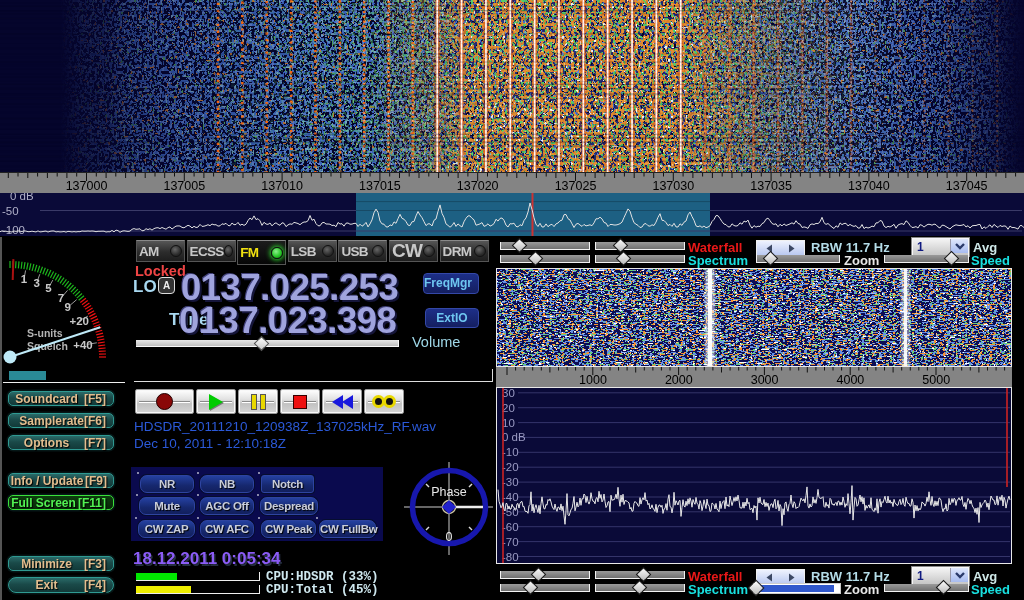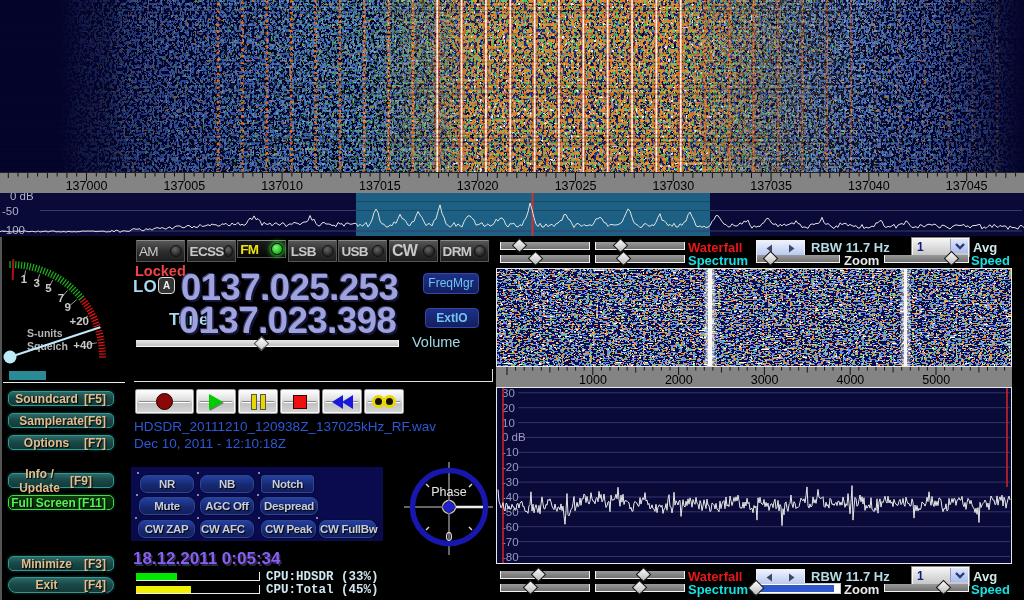--- a/index.html
+++ b/index.html
@@ -499,69 +499,69 @@
 <div style="position:absolute;left:8px;top:413px;width:104px;height:13px;background:linear-gradient(#2a6a68 0%,#1a4a49 45%,#123a39 100%);border:1.5px solid #2f9a92;color:#e2bd8e;border-radius:5px;box-shadow:0 0 0 1.5px #061616;font-size:12px;font-weight:bold;display:flex;align-items:center;text-shadow:1px 1px 1px #000">
     <span style="flex:1;text-align:right">Samplerate</span>
     <span style="padding-right:7px">[F6]</span>
   </div>
 <div style="position:absolute;left:8px;top:435px;width:104px;height:13px;background:linear-gradient(#2a6a68 0%,#1a4a49 45%,#123a39 100%);border:1.5px solid #2f9a92;color:#e2bd8e;border-radius:5px;box-shadow:0 0 0 1.5px #061616;font-size:12px;font-weight:bold;display:flex;align-items:center;text-shadow:1px 1px 1px #000">
     <span style="flex:1;text-align:center">Options</span>
     <span style="padding-right:7px">[F7]</span>
   </div>
 <div style="position:absolute;left:8px;top:473px;width:104px;height:13px;background:linear-gradient(#2a6a68 0%,#1a4a49 45%,#123a39 100%);border:1.5px solid #2f9a92;color:#e2bd8e;border-radius:5px;box-shadow:0 0 0 1.5px #061616;font-size:12px;font-weight:bold;display:flex;align-items:center;text-shadow:1px 1px 1px #000">
     <span style="flex:1;text-align:center">Info / Update</span>
-    <span style="padding-right:21px">[F9]</span>
+    <span style="padding-right:6px">[F9]</span>
   </div>
 <div style="position:absolute;left:8px;top:495px;width:104px;height:13px;background:linear-gradient(#0e3c0e,#082808);border:1.5px solid #3ae23a;color:#52f052;border-radius:5px;box-shadow:0 0 0 1.5px #061616;font-size:12px;font-weight:bold;display:flex;align-items:center;text-shadow:1px 1px 1px #000">
     <span style="flex:1;text-align:center">Full Screen</span>
     <span style="padding-right:7px">[F11]</span>
   </div>
 <div style="position:absolute;left:8px;top:556px;width:104px;height:13px;background:linear-gradient(#2a6a68 0%,#1a4a49 45%,#123a39 100%);border:1.5px solid #2f9a92;color:#e2bd8e;border-radius:5px;box-shadow:0 0 0 1.5px #061616;font-size:12px;font-weight:bold;display:flex;align-items:center;text-shadow:1px 1px 1px #000">
     <span style="flex:1;text-align:center">Minimize</span>
     <span style="padding-right:7px">[F3]</span>
   </div>
 <div style="position:absolute;left:8px;top:577px;width:104px;height:14px;background:linear-gradient(#2a6a68 0%,#1a4a49 45%,#123a39 100%);border:1.5px solid #2f9a92;color:#e2bd8e;border-radius:8px;box-shadow:0 0 0 1.5px #061616;font-size:12px;font-weight:bold;display:flex;align-items:center;text-shadow:1px 1px 1px #000">
     <span style="flex:1;text-align:center">Exit</span>
     <span style="padding-right:7px">[F4]</span>
   </div>
 <div style="position:absolute;left:136px;top:240px;width:49px;height:22px;background:linear-gradient(#565656,#2c2c2c 55%,#1e1e1e);border:1px solid #555;border-top-color:#888;display:flex;align-items:center;justify-content:space-between;padding:0 2px;box-sizing:border-box">
-    <span style="font-size:13.5px;font-weight:normal;color:#c8c8c8;letter-spacing:-0.7px">AM</span>
+    <span style="font-size:13.5px;font-weight:bold;color:#c8c8c8;letter-spacing:-0.7px">AM</span>
     <span style="width:12px;height:12px;border-radius:50%;background:radial-gradient(circle at 40% 35%,#666,#282828 65%);border:1px solid #111;box-sizing:border-box"></span>
   </div>
 <div style="position:absolute;left:186.6px;top:240px;width:49px;height:22px;background:linear-gradient(#565656,#2c2c2c 55%,#1e1e1e);border:1px solid #555;border-top-color:#888;display:flex;align-items:center;justify-content:space-between;padding:0 2px;box-sizing:border-box">
     <span style="font-size:13.5px;font-weight:bold;color:#c8c8c8;letter-spacing:-0.7px">ECSS</span>
     <span style="width:12px;height:12px;border-radius:50%;background:radial-gradient(circle at 40% 35%,#666,#282828 65%);border:1px solid #111;box-sizing:border-box"></span>
   </div>
-<div style="position:absolute;left:237.2px;top:240px;width:49px;height:18px;background:linear-gradient(#1c1c1c,#060606);border:1px solid #555;border-top-color:#888;display:flex;align-items:center;justify-content:space-between;padding:8px 2px;box-sizing:border-box">
+<div style="position:absolute;left:237.2px;top:240px;width:49px;height:25px;background:linear-gradient(#1c1c1c,#060606);border:1px solid #555;border-top-color:#888;display:flex;align-items:center;justify-content:space-between;padding:8px 2px;box-sizing:border-box">
     <span style="font-size:13.5px;font-weight:bold;color:#f0e010;letter-spacing:-0.7px">FM</span>
     <span style="width:12px;height:12px;border-radius:50%;background:radial-gradient(circle at 40% 35%,#8cf08c,#28c828 55%,#0a7a0a);box-shadow:0 0 5px 1px #30e030;border:1px solid #111;box-sizing:border-box"></span>
   </div>
 <div style="position:absolute;left:287.8px;top:240px;width:49px;height:22px;background:linear-gradient(#565656,#2c2c2c 55%,#1e1e1e);border:1px solid #555;border-top-color:#888;display:flex;align-items:center;justify-content:space-between;padding:0 2px;box-sizing:border-box">
     <span style="font-size:13.5px;font-weight:bold;color:#c8c8c8;letter-spacing:-0.7px">LSB</span>
     <span style="width:12px;height:12px;border-radius:50%;background:radial-gradient(circle at 40% 35%,#666,#282828 65%);border:1px solid #111;box-sizing:border-box"></span>
   </div>
 <div style="position:absolute;left:338.4px;top:240px;width:49px;height:22px;background:linear-gradient(#565656,#2c2c2c 55%,#1e1e1e);border:1px solid #555;border-top-color:#888;display:flex;align-items:center;justify-content:space-between;padding:0 2px;box-sizing:border-box">
     <span style="font-size:13.5px;font-weight:bold;color:#c8c8c8;letter-spacing:-0.7px">USB</span>
     <span style="width:12px;height:12px;border-radius:50%;background:radial-gradient(circle at 40% 35%,#666,#282828 65%);border:1px solid #111;box-sizing:border-box"></span>
   </div>
 <div style="position:absolute;left:389px;top:240px;width:49px;height:22px;background:linear-gradient(#565656,#2c2c2c 55%,#1e1e1e);border:1px solid #555;border-top-color:#888;display:flex;align-items:center;justify-content:space-between;padding:0 2px;box-sizing:border-box">
-    <span style="font-size:16px;font-weight:bold;color:#c8c8c8;letter-spacing:-0.7px">CW</span>
+    <span style="font-size:19px;font-weight:bold;color:#c8c8c8;letter-spacing:-0.7px">CW</span>
     <span style="width:12px;height:12px;border-radius:50%;background:radial-gradient(circle at 40% 35%,#666,#282828 65%);border:1px solid #111;box-sizing:border-box"></span>
   </div>
 <div style="position:absolute;left:439.6px;top:240px;width:49px;height:22px;background:linear-gradient(#565656,#2c2c2c 55%,#1e1e1e);border:1px solid #555;border-top-color:#888;display:flex;align-items:center;justify-content:space-between;padding:0 2px;box-sizing:border-box">
     <span style="font-size:13.5px;font-weight:bold;color:#c8c8c8;letter-spacing:-0.7px">DRM</span>
     <span style="width:12px;height:12px;border-radius:50%;background:radial-gradient(circle at 40% 35%,#666,#282828 65%);border:1px solid #111;box-sizing:border-box"></span>
   </div>
 <div style="position:absolute;left:135px;top:263px;color:#ef4444;font-size:14.5px;font-weight:bold;font-family:'Liberation Sans',sans-serif;white-space:nowrap;">Locked</div>
 <div style="position:absolute;left:133px;top:277px;color:#a8d8f0;font-size:17px;font-weight:bold;font-family:'Liberation Sans',sans-serif;white-space:nowrap;">LO</div>
 <div style="position:absolute;left:158px;top:277px;width:15px;height:15px;background:#333;border:1.5px solid #ddd;border-radius:4px;color:#eee;font-size:10px;font-weight:bold;text-align:center;line-height:15px">A</div>
 <div style="position:absolute;left:181px;top:267px;font-size:36.5px;font-weight:bold;color:#9fa3dd;letter-spacing:-0.5px;text-shadow:2px 2px 0 #15153a,-1px -1px 0 #42427a;transform:scaleY(1.0);">0137.025.253</div>
 <div style="position:absolute;left:133px;top:310px;color:#a8d8f0;font-size:17px;font-weight:bold;font-family:'Liberation Sans',sans-serif;white-space:nowrap;margin-left:36px;">Tune</div>
 <div style="position:absolute;left:179px;top:300px;font-size:36.5px;font-weight:bold;color:#9fa3dd;letter-spacing:-0.5px;text-shadow:2px 2px 0 #15153a,-1px -1px 0 #42427a;transform:scaleY(1.0);">0137.023.398</div>
-<div style="position:absolute;left:423px;top:273px;width:54px;height:19px;background:linear-gradient(#1d2f88,#141f60);border:1px solid #3448a8;border-radius:4px;color:#6ec6f0;font-size:12px;font-weight:normal;text-align:center;line-height:19px">FreqMgr</div>
+<div style="position:absolute;left:423px;top:273px;width:54px;height:19px;background:linear-gradient(#1d2f88,#141f60);border:1px solid #3448a8;border-radius:4px;color:#6ec6f0;font-size:12px;font-weight:bold;text-align:left;line-height:19px">FreqMgr</div>
 <div style="position:absolute;left:425px;top:308px;width:52px;height:18px;background:linear-gradient(#1d2f88,#141f60);border:1px solid #3448a8;border-radius:4px;color:#6ec6f0;font-size:12px;font-weight:bold;text-align:center;line-height:18px">ExtIO</div>
 <div style="position:absolute;left:136px;top:340px;width:262px;height:6px;background:linear-gradient(#e8e8e8,#c0c0c0);border-bottom:1.5px solid #fafafa;border-right:1px solid #fafafa"></div>
 <div style="position:absolute;left:256px;top:338px;width:9px;height:9px;background:linear-gradient(135deg,#ffffff,#c8c8c8);border:1px solid #555;transform:rotate(45deg)"></div>
 <div style="position:absolute;left:412px;top:334px;color:#9fd8e8;font-size:14.5px;font-weight:normal;font-family:'Liberation Sans',sans-serif;white-space:nowrap;">Volume</div>
 <div style="position:absolute;left:134px;top:381px;width:359px;height:1px;background:#ddd"></div>
 <div style="position:absolute;left:492px;top:369px;width:1px;height:13px;background:#ddd"></div>
 <div style="position:absolute;left:135px;top:389px;width:57px;height:23px;background:linear-gradient(#ffffff,#e2e2e2 40%,#c2c2c2 60%,#d5d5d5);border:1px solid #999;border-radius:2px;box-shadow:inset 0 0 0 1px #f8f8f8;display:flex;align-items:center;justify-content:center">
     <div style="position:absolute;left:3px;right:3px;top:11px;height:1px;background:#8a8a8a;box-shadow:0 1px 0 #fff"></div>
     <div style="position:relative;width:15px;height:15px;border-radius:50%;background:#8a0808;border:1px solid #200"></div>
   </div>
@@ -604,21 +604,21 @@
 <div style="position:absolute;left:261px;top:475px;width:51px;height:16px;background:linear-gradient(#2440a0,#16286e 60%,#121f5e);border:1px solid #2e44a0;border-radius:3px;box-shadow:0 0 0 1px #060d30;color:#c9cdda;font-size:11.5px;font-weight:bold;text-align:center;white-space:nowrap;letter-spacing:-0.3px;line-height:16px;text-shadow:1px 1px 1px #000">Notch</div>
 <div style="position:absolute;left:258px;top:472px;width:2px;height:2px;background:#8888aa"></div>
 <div style="position:absolute;left:139px;top:497px;width:54px;height:16px;background:linear-gradient(#2440a0,#16286e 60%,#121f5e);border:1px solid #2e44a0;border-radius:7px;box-shadow:0 0 0 1px #060d30;color:#c9cdda;font-size:11.5px;font-weight:bold;text-align:center;white-space:nowrap;letter-spacing:-0.3px;line-height:16px;text-shadow:1px 1px 1px #000">Mute</div>
 <div style="position:absolute;left:136px;top:494px;width:2px;height:2px;background:#8888aa"></div>
 <div style="position:absolute;left:200px;top:497px;width:52px;height:16px;background:linear-gradient(#2440a0,#16286e 60%,#121f5e);border:1px solid #2e44a0;border-radius:7px;box-shadow:0 0 0 1px #060d30;color:#c9cdda;font-size:11.5px;font-weight:bold;text-align:center;white-space:nowrap;letter-spacing:-0.3px;line-height:16px;text-shadow:1px 1px 1px #000">AGC Off</div>
 <div style="position:absolute;left:197px;top:494px;width:2px;height:2px;background:#8888aa"></div>
 <div style="position:absolute;left:260px;top:497px;width:56px;height:16px;background:linear-gradient(#2440a0,#16286e 60%,#121f5e);border:1px solid #2e44a0;border-radius:7px;box-shadow:0 0 0 1px #060d30;color:#c9cdda;font-size:11.5px;font-weight:bold;text-align:center;white-space:nowrap;letter-spacing:-0.3px;line-height:16px;text-shadow:1px 1px 1px #000">Despread</div>
 <div style="position:absolute;left:257px;top:494px;width:2px;height:2px;background:#8888aa"></div>
 <div style="position:absolute;left:138px;top:520px;width:55px;height:16px;background:linear-gradient(#2440a0,#16286e 60%,#121f5e);border:1px solid #2e44a0;border-radius:7px;box-shadow:0 0 0 1px #060d30;color:#c9cdda;font-size:11.5px;font-weight:bold;text-align:center;white-space:nowrap;letter-spacing:-0.3px;line-height:16px;text-shadow:1px 1px 1px #000">CW ZAP</div>
 <div style="position:absolute;left:135px;top:517px;width:2px;height:2px;background:#8888aa"></div>
-<div style="position:absolute;left:200px;top:520px;width:52px;height:16px;background:linear-gradient(#2440a0,#16286e 60%,#121f5e);border:1px solid #2e44a0;border-radius:7px;box-shadow:0 0 0 1px #060d30;color:#c9cdda;font-size:11.5px;font-weight:bold;white-space:nowrap;letter-spacing:-0.3px;line-height:16px;text-shadow:1px 1px 1px #000">CW AFC</div>
+<div style="position:absolute;left:200px;top:520px;width:52px;height:16px;background:linear-gradient(#2440a0,#16286e 60%,#121f5e);border:1px solid #2e44a0;border-radius:7px;box-shadow:0 0 0 1px #060d30;color:#c9cdda;font-size:11.5px;font-weight:bold;text-align:center;white-space:nowrap;letter-spacing:-0.3px;line-height:16px;text-shadow:1px 1px 1px #000">CW AFC</div>
 <div style="position:absolute;left:197px;top:517px;width:2px;height:2px;background:#8888aa"></div>
 <div style="position:absolute;left:261px;top:520px;width:53px;height:16px;background:linear-gradient(#2440a0,#16286e 60%,#121f5e);border:1px solid #2e44a0;border-radius:7px;box-shadow:0 0 0 1px #060d30;color:#c9cdda;font-size:11.5px;font-weight:bold;text-align:center;white-space:nowrap;letter-spacing:-0.3px;line-height:16px;text-shadow:1px 1px 1px #000">CW Peak</div>
 <div style="position:absolute;left:258px;top:517px;width:2px;height:2px;background:#8888aa"></div>
 <div style="position:absolute;left:319px;top:520px;width:55px;height:16px;background:linear-gradient(#2440a0,#16286e 60%,#121f5e);border:1px solid #2e44a0;border-radius:7px;box-shadow:0 0 0 1px #060d30;color:#c9cdda;font-size:11.5px;font-weight:bold;text-align:center;white-space:nowrap;letter-spacing:-0.3px;line-height:16px;text-shadow:1px 1px 1px #000">CW FullBw</div>
 <div style="position:absolute;left:316px;top:517px;width:2px;height:2px;background:#8888aa"></div>
 <svg width="110" height="105" style="position:absolute;left:394px;top:455px">
 <line x1="10" y1="52" x2="99" y2="52" stroke="#cccccc" stroke-width="1"></line>
 <line x1="55" y1="7" x2="55" y2="100" stroke="#cccccc" stroke-width="1"></line>
 <circle cx="55" cy="52" r="36.5" fill="none" stroke="#1717ad" stroke-width="5.5"></circle>
 <g stroke="#dddddd" stroke-width="1.4">

